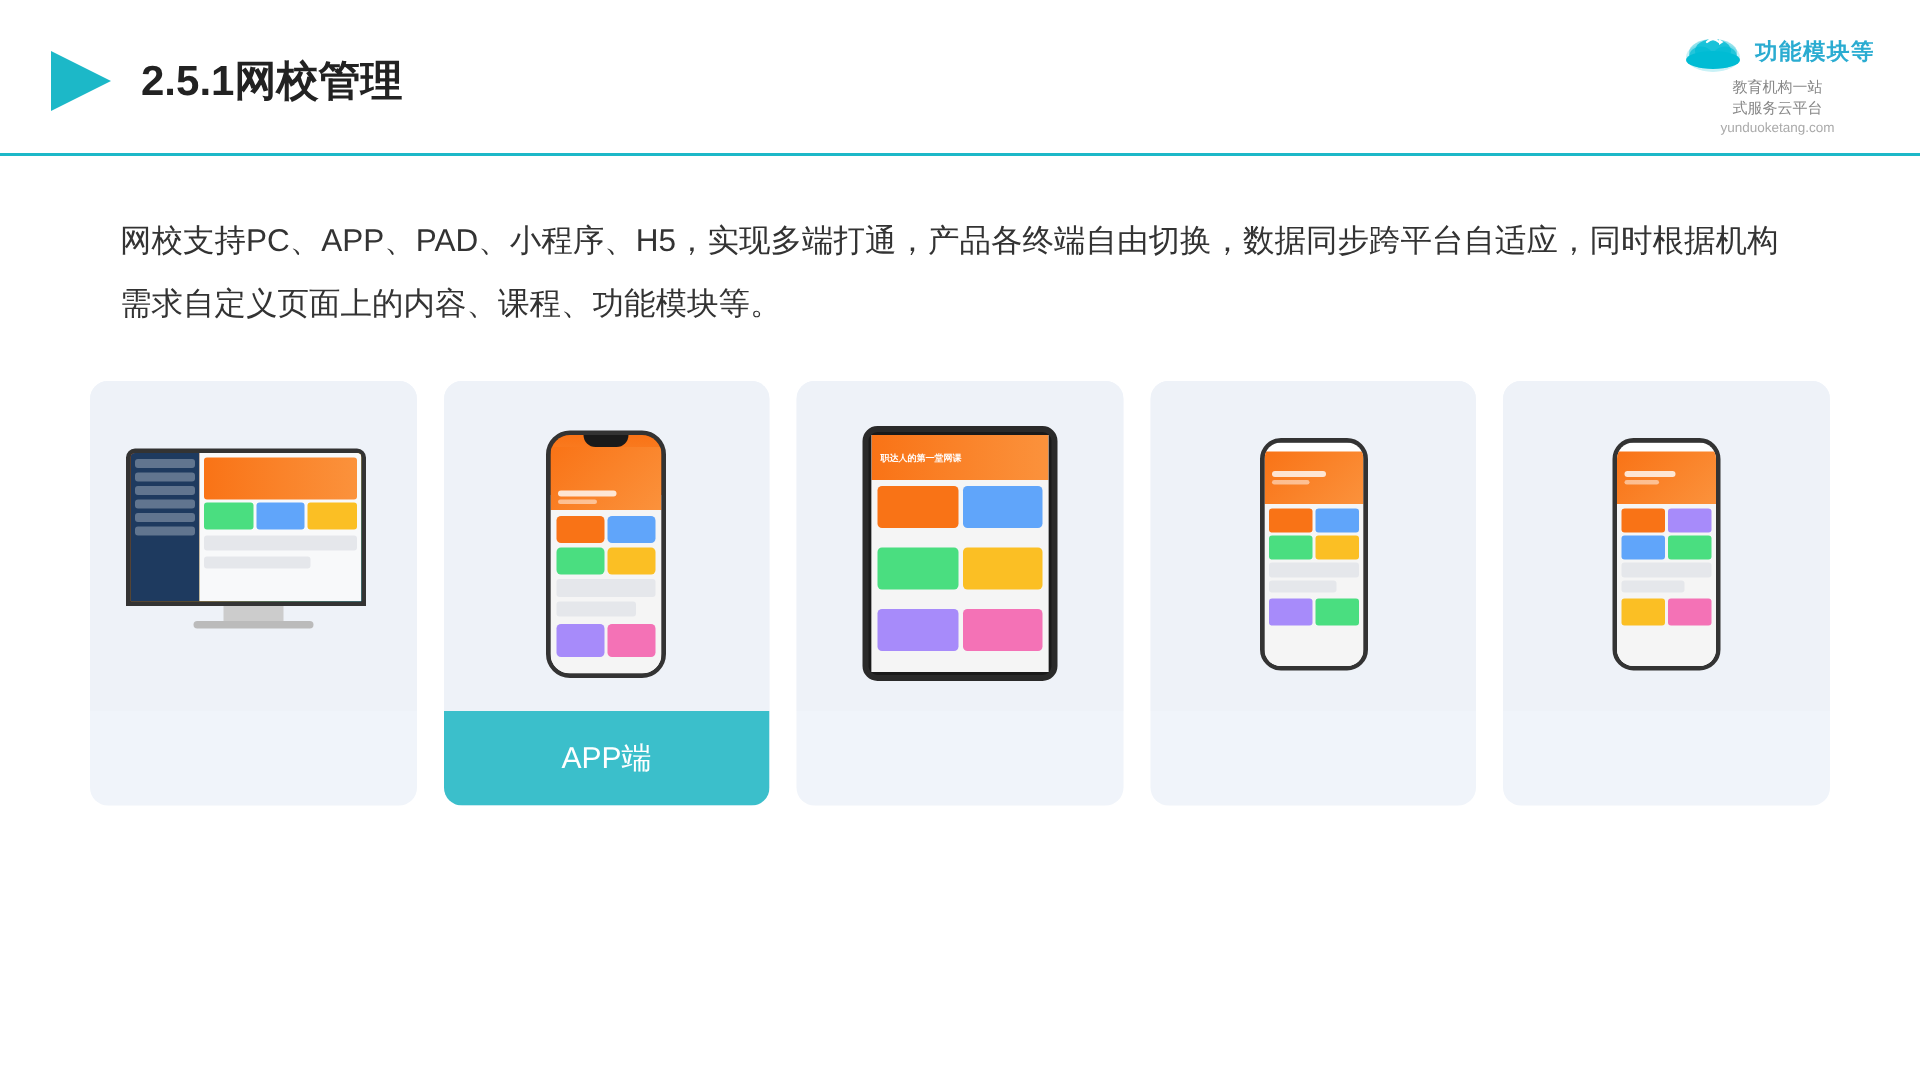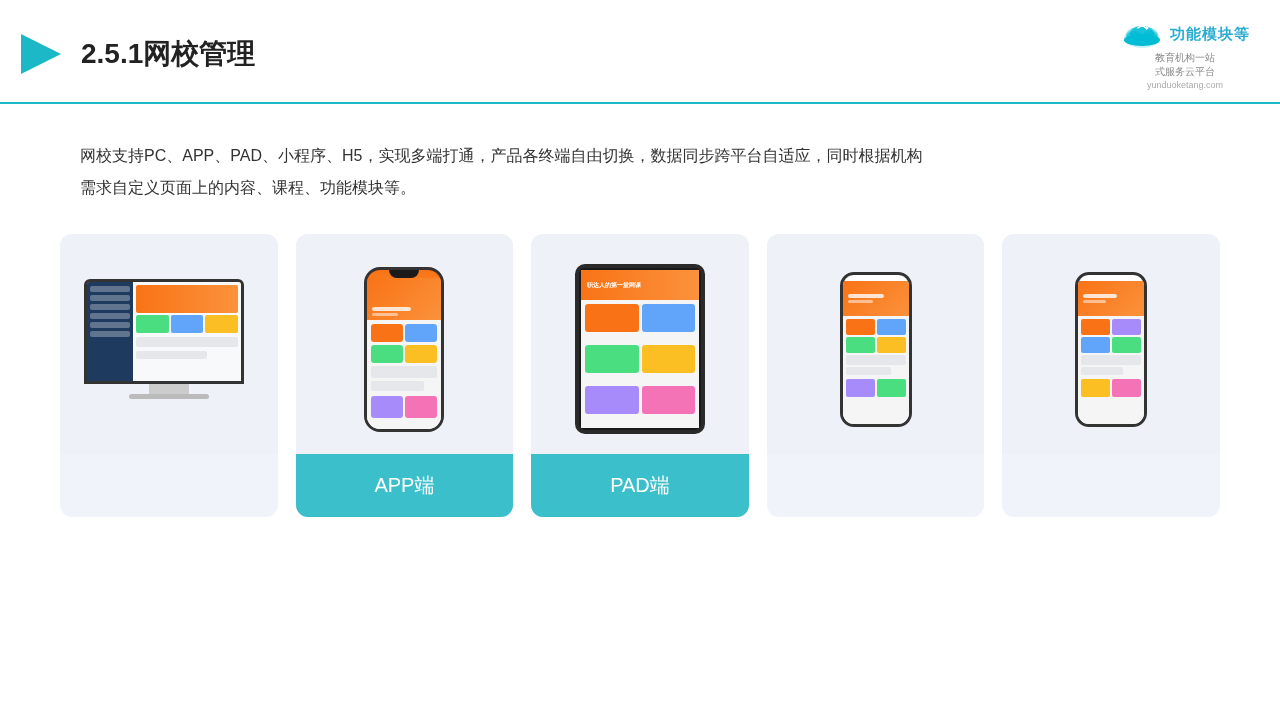--- a/index.html
+++ b/index.html
@@ -10,21 +10,21 @@
       height: 720px;
       overflow: hidden;
       position: relative;
     }
 
     
     .header {
       display: flex;
       align-items: center;
       justify-content: space-between;
-      padding: 18px 30px 12px 17px;
+      padding: 18px 30px 12px 30px;
       border-bottom: 2px solid #1cb8c8;
     }
     .header-left {
       display: flex;
       align-items: center;
       gap: 16px;
     }
     .play-icon {
       width: 48px;
       height: 48px;
@@ -58,21 +58,21 @@
       line-height: 1.4;
     }
     .logo-url {
       font-size: 9px;
       color: #aaa;
     }
 
     
     .description {
       padding: 36px 80px 20px 80px;
-      font-size: 16px;
+      font-size: 21px;
       color: #333;
       line-height: 2;
     }
 
     
     .cards-container {
       display: flex;
       justify-content: center;
       gap: 18px;
       padding: 10px 60px 0 60px;
@@ -386,21 +386,21 @@
         <ellipse cx="22" cy="16" rx="12" ry="8" fill="#00bcd4" opacity="0.8"></ellipse>
         <ellipse cx="30" cy="20" rx="8" ry="7" fill="#00bcd4" opacity="0.7"></ellipse>
         <ellipse cx="22" cy="22" rx="18" ry="6" fill="#00bcd4"></ellipse>
 
         <path d="M18 10 Q22 6 26 10" stroke="#fff" stroke-width="1.5" fill="none" stroke-linecap="round"></path>
         <polygon points="26,8 26,12 29,10" fill="#fff"></polygon>
       </svg>
       <span class="logo-text">功能模块等</span>
     </div>
     <div style="display:flex;flex-direction:column;align-items:center;">
-      <span class="logo-sub" style="white-space:pre-line; font-size:10px; color:#888; line-height:1.4; text-align:center;font-family:Liberation Mono, monospace;">教育机构一站<br>式服务云平台</span>
+      <span class="logo-sub" style="white-space:pre-line; font-size:10px; color:#888; line-height:1.4; text-align:center;">教育机构一站<br>式服务云平台</span>
       <span class="logo-url">yunduoketang.com</span>
     </div>
   </div>
 </div>
 
 <div class="description">
   <span>网校支持PC、APP、PAD、小程序、H5，实现多端打通，产品各终端自由切换，数据同步跨平台自适应，同时根据机构<br>需求自定义页面上的内容、课程、功能模块等。</span>
 </div>
 
 <div class="cards-container">
@@ -485,21 +485,20 @@
               <div class="tablet-card" style="background:#60a5fa;"></div>
               <div class="tablet-card" style="background:#4ade80;"></div>
               <div class="tablet-card" style="background:#fbbf24;"></div>
               <div class="tablet-card" style="background:#a78bfa;"></div>
               <div class="tablet-card" style="background:#f472b6;"></div>
             </div>
           </div>
         </div>
       </div>
     </div>
-    <div class="card-label">PAD端</div>
   </div>
 
   <div class="card">
     <div class="card-image-area">
       <div class="device-phone-sm">
         <div class="phone-body-sm">
           <div class="phone-screen-sm">
             <div class="phone-top-bar-sm">
               <div style="height:4px;background:rgba(255,255,255,0.8);border-radius:2px;width:65%;"></div>
               <div style="height:3px;background:rgba(255,255,255,0.5);border-radius:2px;width:45%;"></div>

